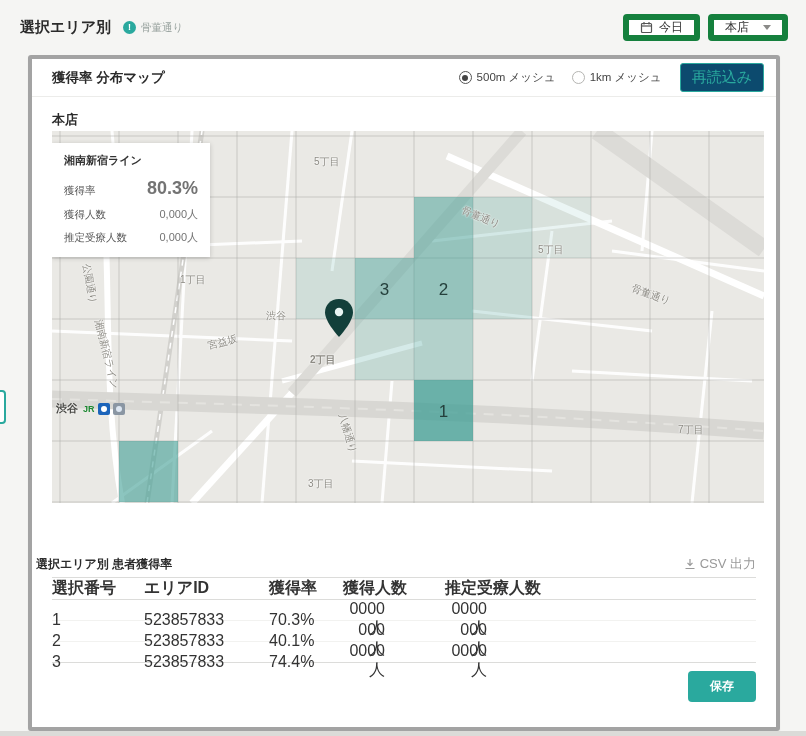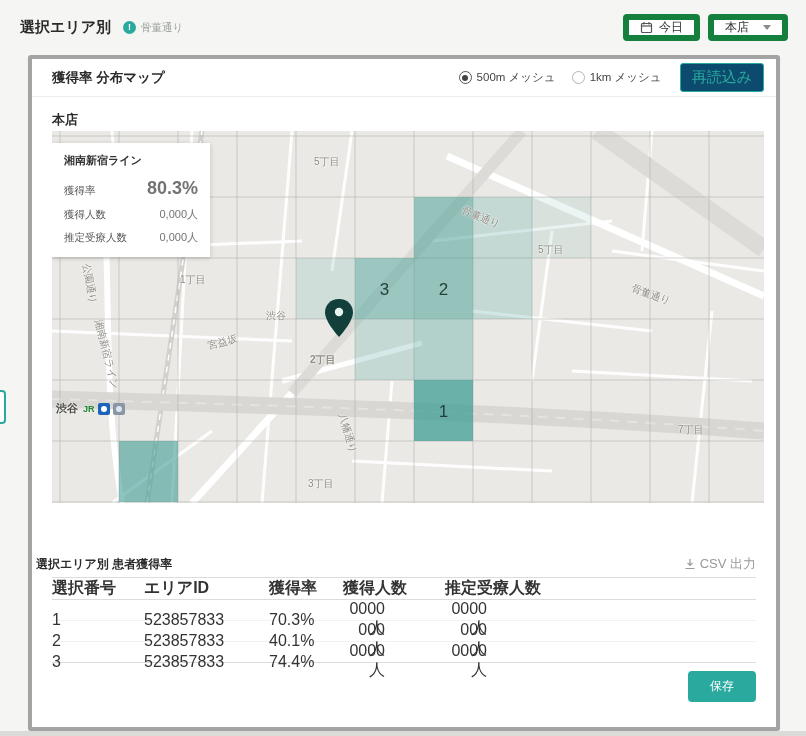--- a/index.html
+++ b/index.html
@@ -90,21 +90,21 @@
   .t-row { display:grid; grid-template-columns:92px 125px 74px 102px 120px 1fr;
     align-items:center; height:21px; border-bottom:1px solid #f2f2f0; }
   .t-row.head { height:23px; border-top:1px solid #dcdcda;
     border-bottom:1px solid #dcdcda; }
   .t-row.head .t-cell { font-weight:bold; }
   .t-row:last-child { border-bottom:1px solid #dcdcda; }
   .t-cell { font-size:16px; color:#333; }
   .t-cell .num { display:inline-block; width:42px; text-align:right; }
   .save-btn { position:absolute; right:20px; top:612px; background:var(--accent);
     color:#fff; border:none; border-radius:4px; font-size:12px; padding:7px 22px;
-    cursor:pointer; }
+    cursor:pointer;font-weight:bold; }
   
   .footer-strip { position:absolute; left:0; bottom:0; width:100%; height:5px;
     background:#dbdbd8; }
   .edge-handle { position:absolute; left:-10px; top:390px; width:16px; height:34px;
     background:#fff; border:2px solid var(--accent); border-radius:4px; }
   svg text.cellnum { font-size:17px; font-weight:500; fill:#25403c;
     text-anchor:middle; font-family:"Liberation Sans","DejaVu Sans",sans-serif; }
 </style>
 </head>
 <body>

